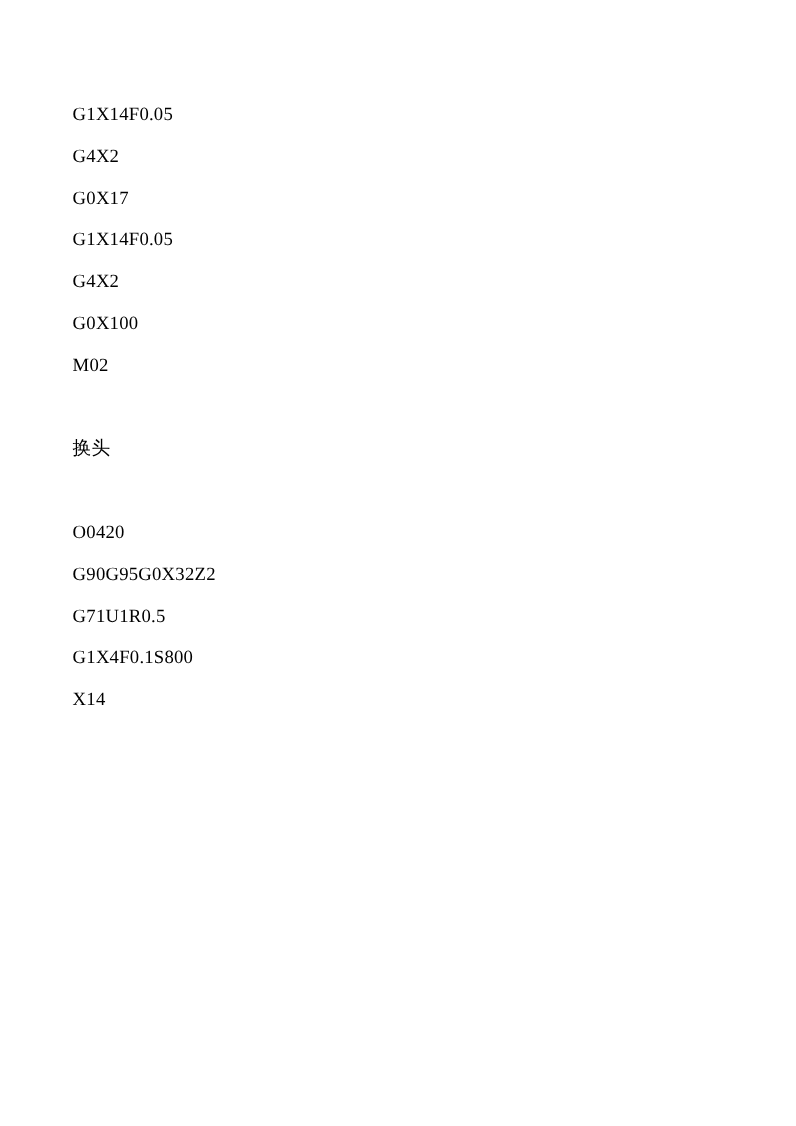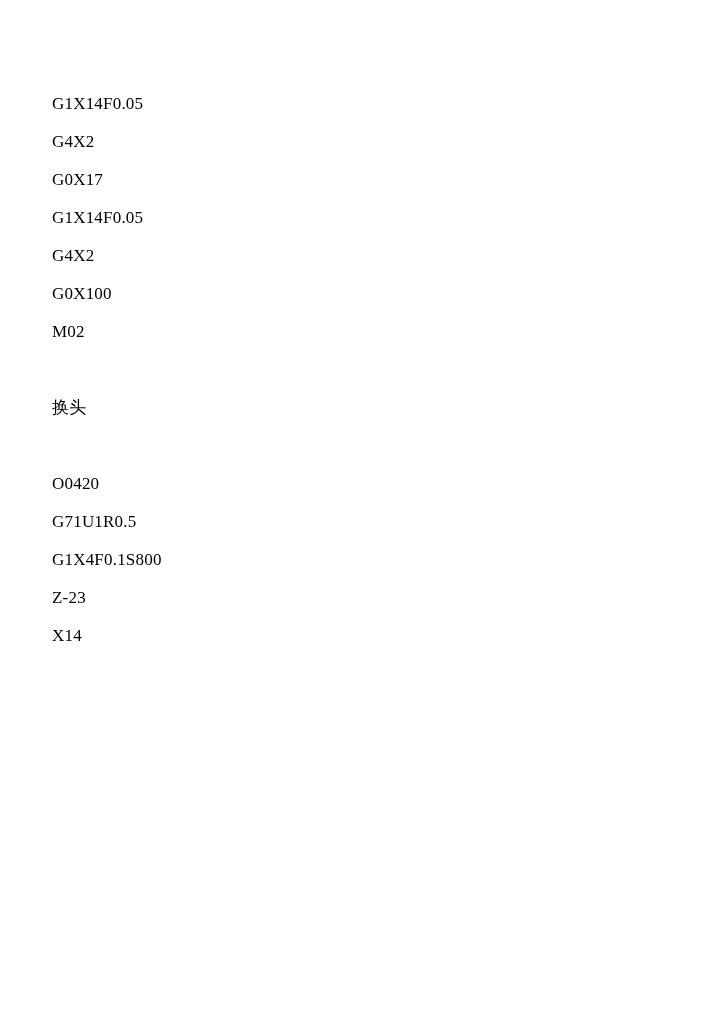--- a/index.html
+++ b/index.html
@@ -11,21 +11,21 @@
     height: 1024px;
     background: #ffffff;
     overflow: hidden;
     font-family: "Liberation Serif", "DejaVu Serif", serif;
   }
   .doc-page {
     box-sizing: border-box;
     width: 724px;
     height: 1024px;
     background: #ffffff;
-    padding: 85px 90px 0 52px;
+    padding: 85px 90px 0 66px;
   }
   .doc-line {
     height: 38px;
     line-height: 38px;
     font-size: 17px;
     color: #000000;
     white-space: pre;
     letter-spacing: 0.2px;
   }
 </style>
@@ -37,17 +37,17 @@
   <div class="doc-line">G4X2</div>
   <div class="doc-line">G0X17</div>
   <div class="doc-line">G1X14F0.05</div>
   <div class="doc-line">G4X2</div>
   <div class="doc-line">G0X100</div>
   <div class="doc-line">M02</div>
   <div class="doc-line"></div>
   <div class="doc-line">换头</div>
   <div class="doc-line"></div>
   <div class="doc-line">O0420</div>
+  <div class="doc-line">G90G95G0X32Z2</div>
   <div class="doc-line">G71U1R0.5</div>
   <div class="doc-line">G1X4F0.1S800</div>
-  <div class="doc-line">Z-23</div>
   <div class="doc-line">X14</div>
 </div>
 
 </body></html>

